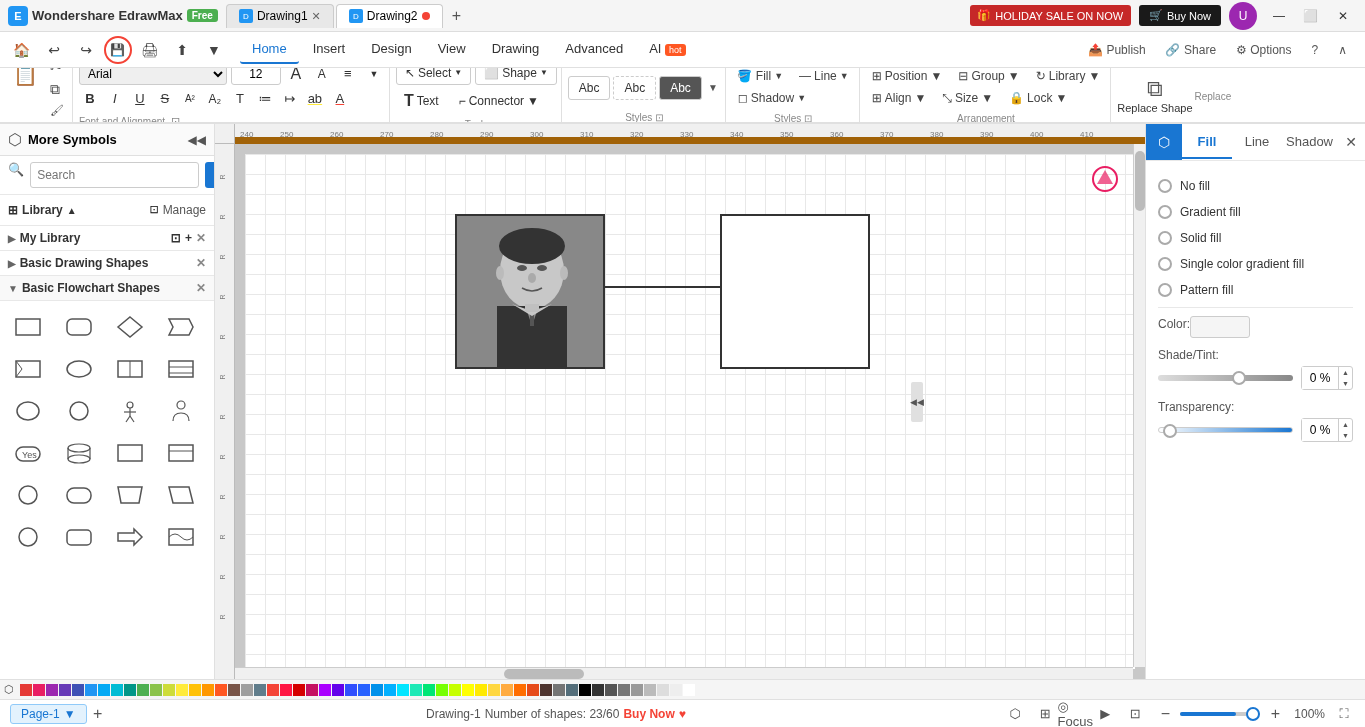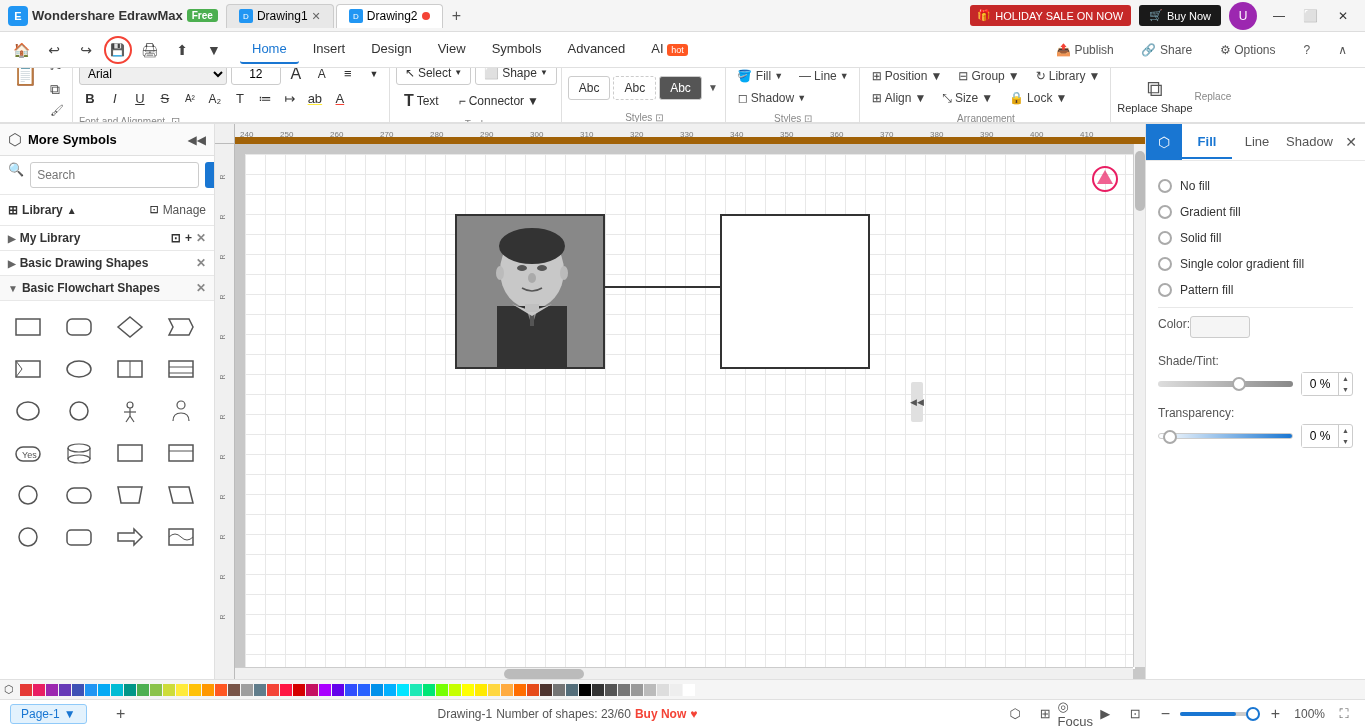--- a/index.html
+++ b/index.html
@@ -29,21 +29,21 @@
     
     #menubar {
       display: flex; align-items: center; height: 36px; background: white;
       border-bottom: 1px solid #e0e0e0; padding: 0 8px; gap: 4px;
     }
     #menubar .quick-btn { width: 28px; height: 28px; display: flex; align-items: center; justify-content: center; cursor: pointer; border-radius: 3px; color: #444; font-size: 14px; }
     #menubar .save-btn-circle { width: 28px; height: 28px; border: 2px solid #f44336; border-radius: 50%; display: flex; align-items: center; justify-content: center; cursor: pointer; color: #555; font-size: 12px; }
     .menu-items { display: flex; gap: 2px; margin-left: 8px; }
     .menu-item { padding: 6px 12px; font-size: 13px; cursor: pointer; border-radius: 3px; color: #333; }
     .menu-item.active { color: #1976d2; border-bottom: 2px solid #1976d2; }
-    .menu-right { margin-left: auto; display: flex; align-items: center; gap: 8px; }
+    .menu-right { margin-left: auto; display: flex; align-items: center; gap: 0; }
     .menu-right-btn { display: flex; align-items: center; gap: 4px; padding: 4px 10px; font-size: 12px; cursor: pointer; color: #555; border-radius: 3px; }
     .hot-badge { background: #ff5722; color: white; font-size: 9px; padding: 1px 4px; border-radius: 3px; }
 
     
     #toolbar {
       display: flex; align-items: center; height: 56px; background: white;
       border-bottom: 2px solid #e0e0e0; padding: 0 4px; gap: 2px; overflow: hidden;
     }
     .toolbar-group { display: flex; align-items: center; padding: 0 4px; border-right: 1px solid #e0e0e0; height: 100%; gap: 2px; flex-shrink: 0; }
     .toolbar-group:last-child { border-right: none; }
@@ -109,35 +109,35 @@
     .right-tab.active { color: #1976d2; border-bottom-color: #1976d2; font-weight: bold; }
     .right-close { width: 28px; display: flex; align-items: center; justify-content: center; cursor: pointer; color: #555; font-size: 14px; }
     .right-content { padding: 12px; flex: 1; overflow-y: auto; }
     .fill-option { display: flex; align-items: center; gap: 8px; padding: 6px 0; cursor: pointer; }
     .fill-radio { width: 14px; height: 14px; border-radius: 50%; border: 2px solid #aaa; display: flex; align-items: center; justify-content: center; flex-shrink: 0; }
     .fill-label { font-size: 12px; color: #333; }
     .fill-divider { height: 1px; background: #e8e8e8; margin: 4px 0; }
     .color-section { margin-top: 8px; }
     .color-label { font-size: 12px; color: #555; margin-bottom: 6px; }
     .color-swatch { width: 60px; height: 22px; background: #f5f5f5; border: 1px solid #ccc; border-radius: 3px; cursor: pointer; }
-    .shade-section { margin-top: 16px; }
+    .shade-section { margin-top: 10px; }
     .shade-row { display: flex; align-items: center; gap: 8px; margin-top: 4px; }
     .shade-slider { flex: 1; height: 6px; background: linear-gradient(to right, #ddd, #888); border-radius: 3px; position: relative; }
     .shade-thumb { position: absolute; top: -4px; left: 55%; width: 14px; height: 14px; background: white; border: 2px solid #aaa; border-radius: 50%; }
     .shade-val { display: flex; align-items: center; border: 1px solid #ccc; border-radius: 3px; }
     .shade-input { width: 36px; height: 22px; border: none; text-align: center; font-size: 12px; }
     .shade-arrows { display: flex; flex-direction: column; }
     .shade-arr { height: 11px; width: 14px; display: flex; align-items: center; justify-content: center; cursor: pointer; font-size: 7px; color: #555; border-left: 1px solid #ccc; }
     .transparency-section { margin-top: 10px; }
     .trans-slider { flex: 1; height: 6px; background: linear-gradient(to right, transparent, #1976d2); border-radius: 3px; position: relative; border: 1px solid #ccc; }
     .trans-thumb { position: absolute; top: -4px; left: 3%; width: 14px; height: 14px; background: white; border: 2px solid #aaa; border-radius: 50%; }
 
     
     #statusbar { height: 28px; background: white; border-top: 1px solid #e0e0e0; display: flex; align-items: center; padding: 0 10px; gap: 16px; font-size: 12px; color: #555; }
-    .status-left { display: flex; align-items: center; gap: 24px; }
+    .status-left { display: flex; align-items: center; gap: 1px; }
     .page-tab { display: flex; align-items: center; gap: 4px; padding: 2px 10px; background: #e3f2fd; border-radius: 3px; font-size: 12px; color: #1976d2; cursor: pointer; border: 1px solid #90caf9; }
     .page-add { width: 20px; height: 20px; display: flex; align-items: center; justify-content: center; cursor: pointer; color: #555; font-size: 16px; border-radius: 50%; }
     .status-center { flex: 1; text-align: center; display: flex; align-items: center; justify-content: center; gap: 4px; font-size: 12px; }
     .buy-link { color: #f44336; cursor: pointer; text-decoration: none; font-weight: bold; }
     .heart-icon { color: #f44336; }
     .status-right { display: flex; align-items: center; gap: 8px; }
     .zoom-controls { display: flex; align-items: center; gap: 4px; }
     .zoom-btn { width: 22px; height: 22px; display: flex; align-items: center; justify-content: center; cursor: pointer; font-size: 16px; color: #555; }
     .zoom-slider { width: 80px; height: 4px; background: #ccc; border-radius: 2px; position: relative; }
     .zoom-slider-fill { height: 100%; background: #1976d2; border-radius: 2px; width: 70%; }
@@ -200,21 +200,21 @@
   <div class="quick-btn">↪</div>
   <div class="save-btn-circle">💾</div>
   <div class="quick-btn">🖨</div>
   <div class="quick-btn">⬆</div>
   <div class="quick-btn">▼</div>
   <div class="menu-items">
     <div class="menu-item active">Home</div>
     <div class="menu-item">Insert</div>
     <div class="menu-item">Design</div>
     <div class="menu-item">View</div>
-    <div class="menu-item">Symbols</div>
+    <div class="menu-item">Drawing</div>
     <div class="menu-item">Advanced</div>
     <div class="menu-item">
       AI <span class="hot-badge">hot</span>
     </div>
   </div>
   <div class="menu-right">
     <div class="menu-right-btn">📤 Publish</div>
     <div class="menu-right-btn">🔗 Share</div>
     <div class="menu-right-btn">⚙ Options</div>
     <div class="menu-right-btn">?</div>

